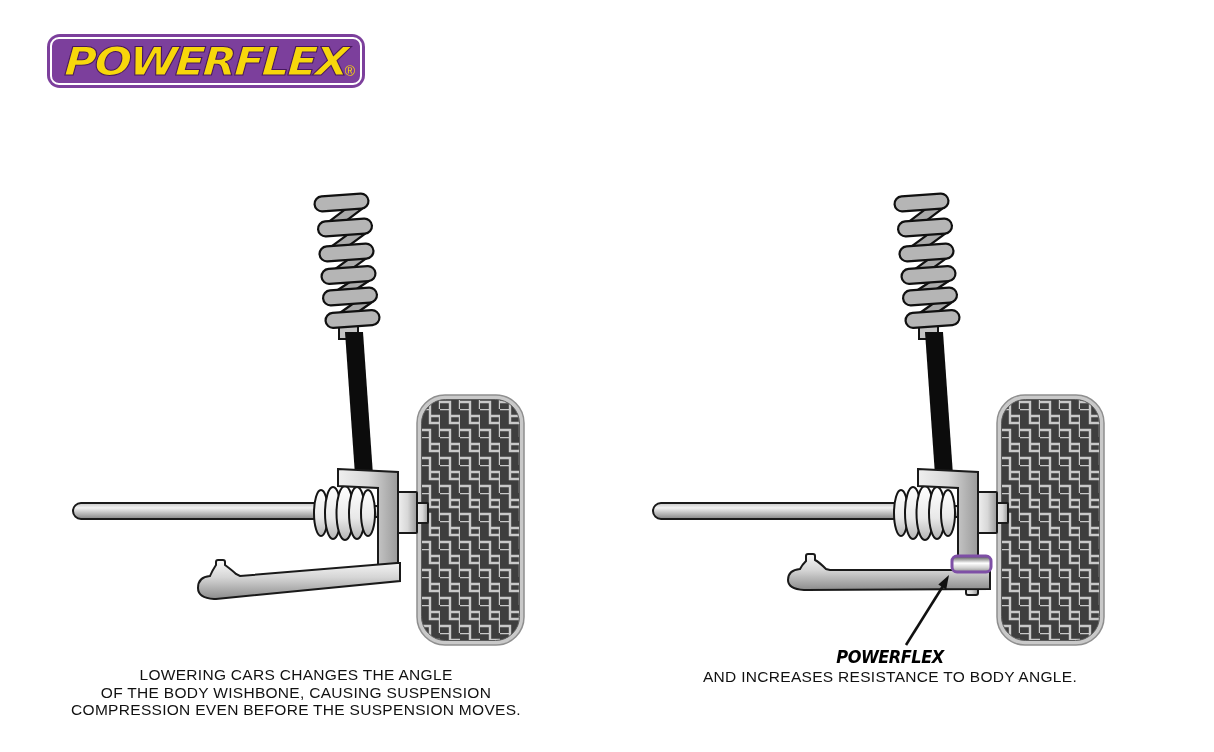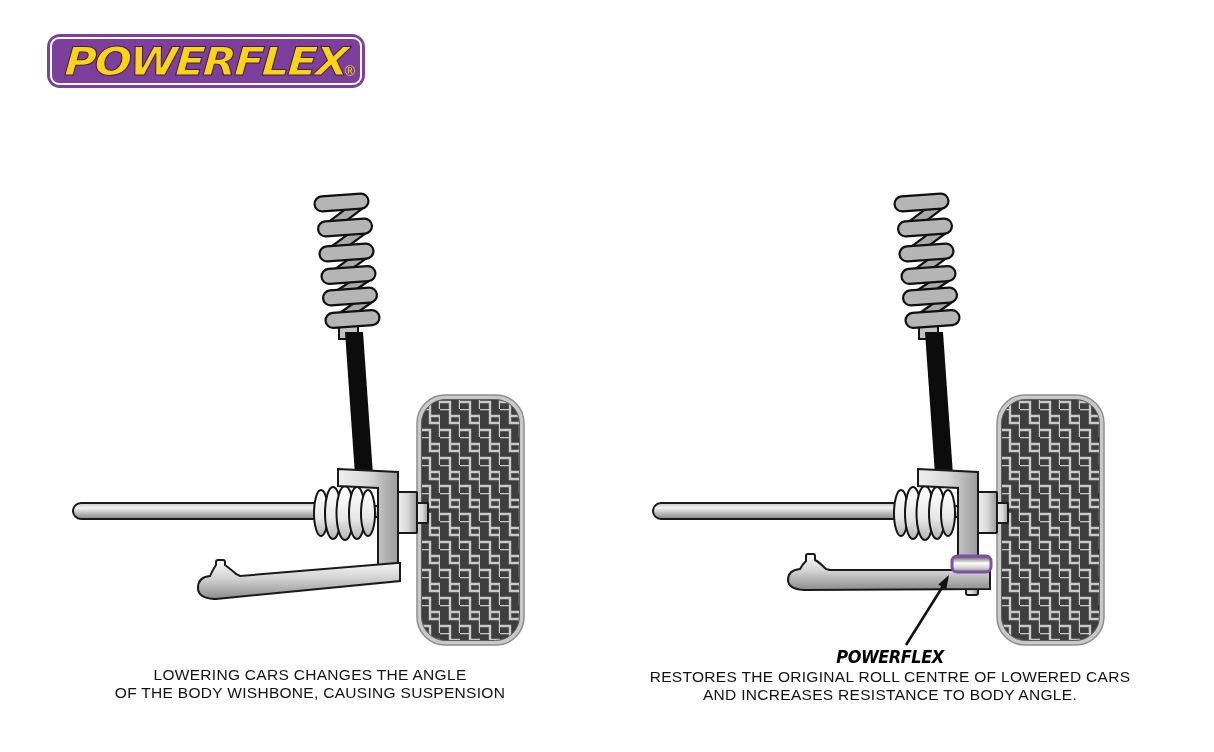--- a/index.html
+++ b/index.html
@@ -20,21 +20,21 @@
 
   
   .diagram{position:absolute;top:185px;}
   .diagram.left{left:60px;}
   .diagram.right{left:640px;}
 
   
   .caption{position:absolute;width:500px;text-align:center;
         color:var(--caption-text,#111);font-size:15.5px;line-height:17.5px;
         letter-spacing:0.3px;}
-  .caption.left{left:60px;top:666px;}
+  .caption.left{left:46px;top:666px;}
   .caption.right{left:640px;top:650px;}
   .brand-inline{font-family:"DejaVu Sans", sans-serif;font-style:italic;font-weight:bold;
         font-size:17px;line-height:15px;letter-spacing:-0.5px;color:#000;
         transform:scaleX(0.95);margin-bottom:3px;}
 </style>
 </head>
 <body>
 
 <div class="logo">
   <div class="logo-keyline">
@@ -253,19 +253,19 @@
       <g transform="translate(292.5,134) rotate(-4)">
           <rect x="-27" y="-7.5" width="54" height="15" rx="7.5"></rect>
         </g>
     </g>
   </g>
 </svg>
 
 <div class="caption left">
   <div>LOWERING CARS CHANGES THE ANGLE</div>
   <div>OF THE BODY WISHBONE, CAUSING SUSPENSION</div>
+  <div>COMPRESSION EVEN BEFORE THE SUSPENSION MOVES.</div>
 </div>
 
 <div class="caption right">
   <div class="brand-inline">POWERFLEX</div>
-  <div>RESTORES THE ORIGINAL ROLL CENTRE OF LOWERED CARS</div>
   <div>AND INCREASES RESISTANCE TO BODY ANGLE.</div>
 </div>
 
 </body></html>

